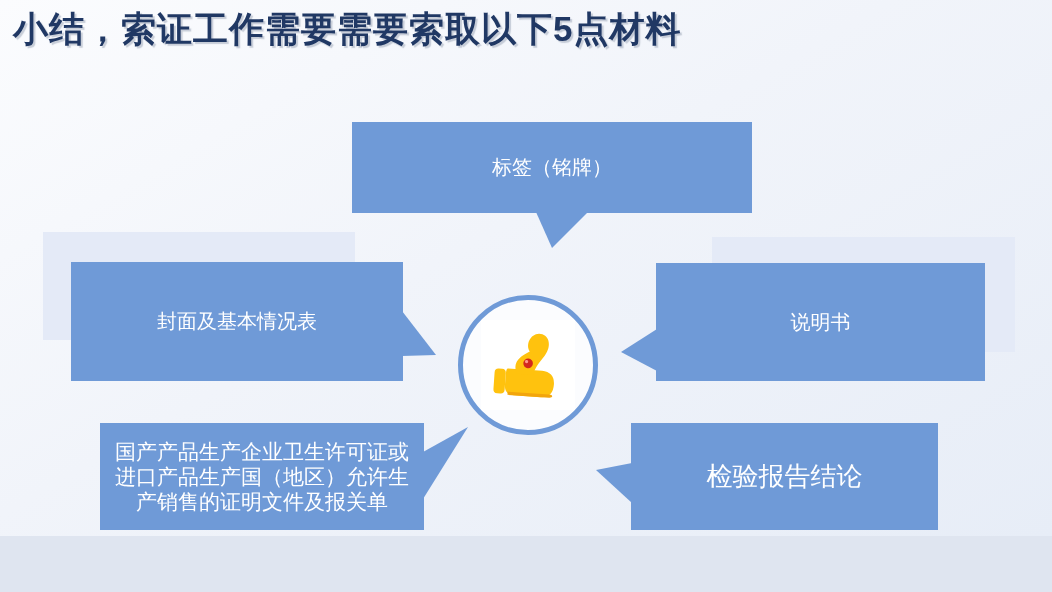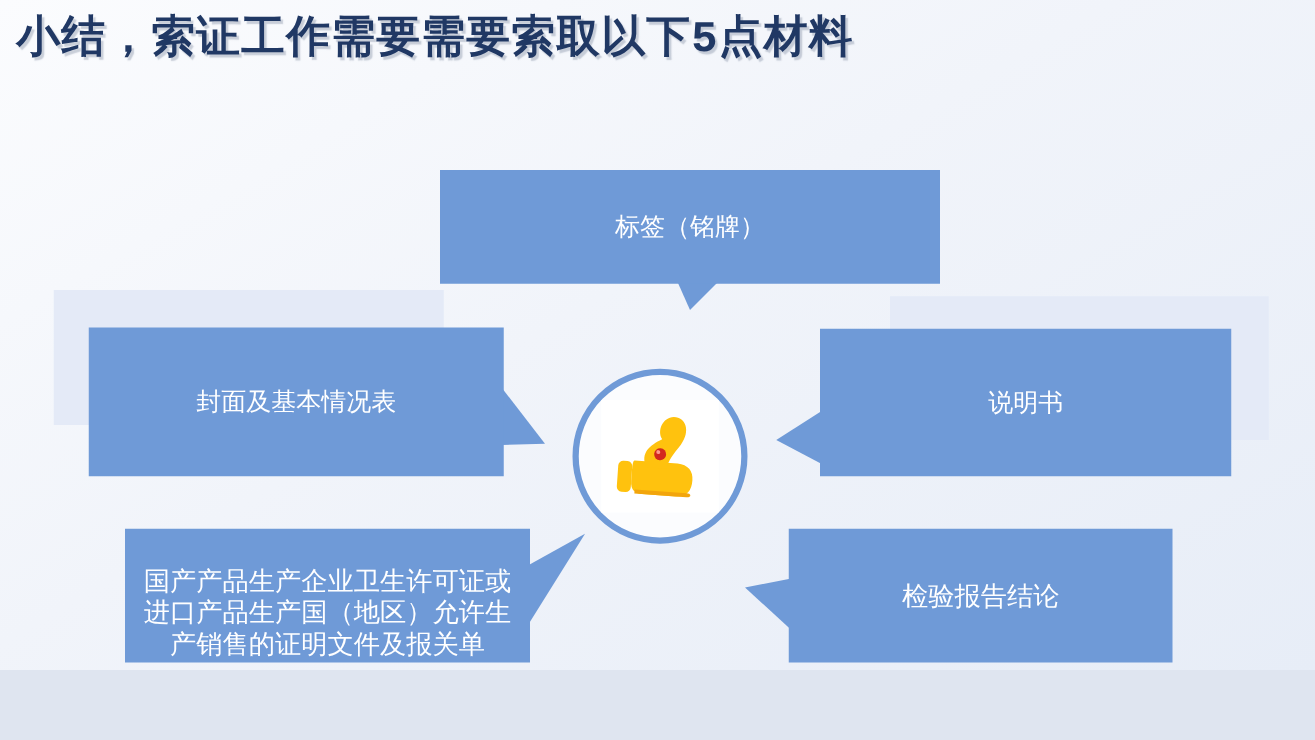--- a/index.html
+++ b/index.html
@@ -5,21 +5,20 @@
   html,body{margin:0;padding:0;}
   body{
     font-family:"Liberation Sans","DejaVu Sans",sans-serif;
     background:#dfe5f0;
   }
   .slide{
     position:relative;
     width:1052px;height:536px;
     overflow:hidden;
     background:linear-gradient(150deg,#fbfcfe 0%,#f1f4fa 45%,#e7edf7 100%);
-    font-family:Liberation Mono, monospace;
   }
   .title{
     position:absolute;left:13px;top:6px;
     width:1000px;
     font-size:35px;font-weight:bold;
     color:#203864;
     letter-spacing:1px;
     text-shadow:2px 2px 1px rgba(140,150,170,0.45);
     white-space:nowrap;
   }
@@ -31,26 +30,26 @@
   .shadow-right{left:712px;top:237px;width:303px;height:115px;}
   .callout{
     position:absolute;
     background:#6f9ad7;
     display:flex;align-items:center;justify-content:center;
     text-align:center;
     color:#ffffff;
     font-size:20px;
     z-index:2;
   }
-  .callout-top{left:352px;top:136px;width:400px;height:91px;}
+  .callout-top{left:352px;top:122px;width:400px;height:91px;}
   .callout-left{left:71px;top:262px;width:332px;height:119px;}
   .callout-right{left:656px;top:263px;width:329px;height:118px;}
   .callout-bottom-left{left:100px;top:423px;width:324px;height:107px;
-    font-size:21px;line-height:25px;padding:0 8px;box-sizing:border-box;align-items:flex-end;}
-  .callout-bottom-right{left:631px;top:423px;width:307px;height:107px;font-size:21px;}
+    font-size:21px;line-height:25px;padding:0 8px;box-sizing:border-box;}
+  .callout-bottom-right{left:631px;top:423px;width:307px;height:107px;font-size:26px;}
   .tails{
     position:absolute;left:0;top:0;width:1052px;height:592px;
     z-index:1;pointer-events:none;
   }
   .center-circle{
     position:absolute;left:458px;top:295px;
     width:140px;height:140px;
     border-radius:50%;
     border:5px solid #6f9ad7;
     background:#fbfcfe;

